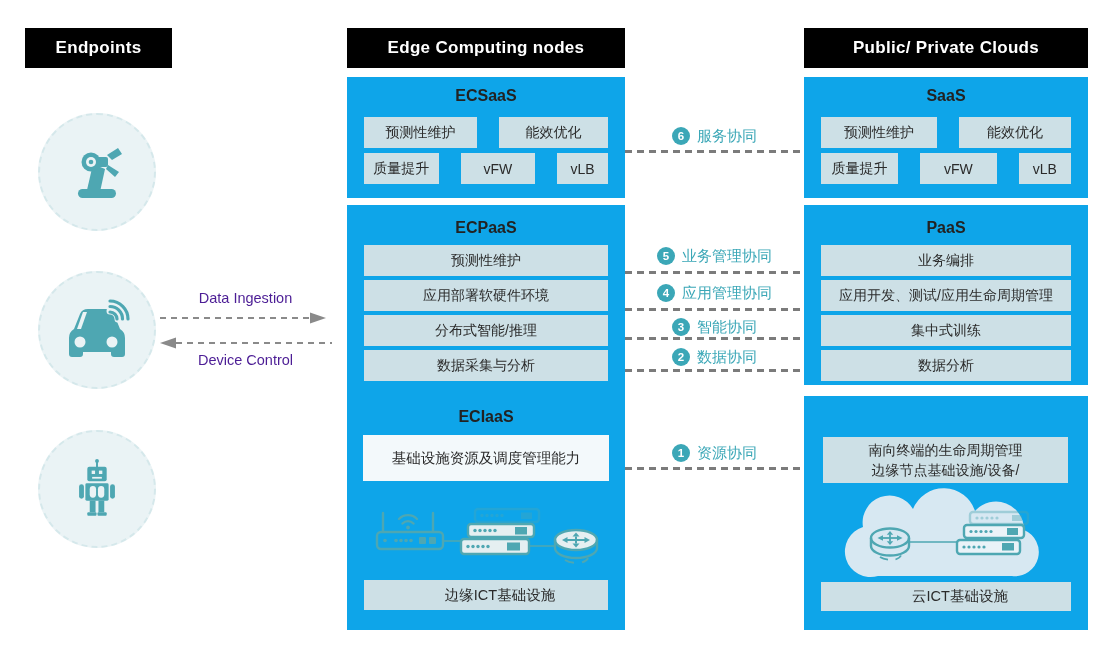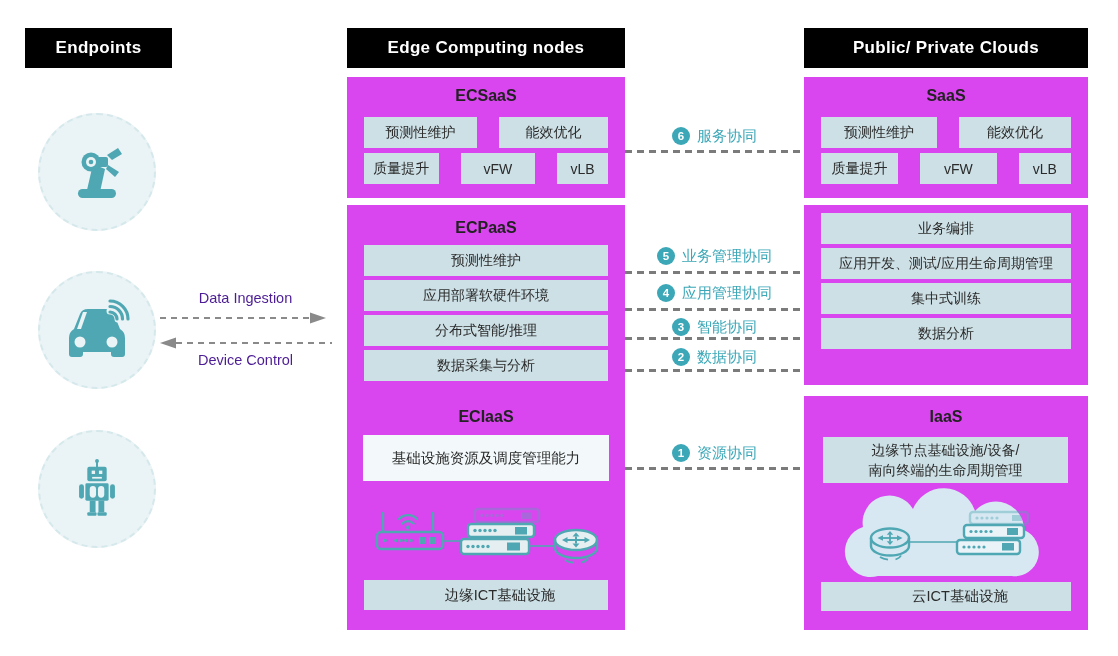--- a/index.html
+++ b/index.html
@@ -10,21 +10,21 @@
   .hdr{position:absolute;top:28px;height:40px;background:#000000;color:#fff;
        font-size:17px;font-weight:700;letter-spacing:.3px;
        display:flex;align-items:center;justify-content:center;}
 
   
   .circle{position:absolute;left:38px;width:118px;height:118px;border-radius:50%;
           background:#EAF3F5;border:2px dashed #D5E8EB;box-sizing:border-box;
           display:flex;align-items:center;justify-content:center;}
 
   
-  .box{position:absolute;background:#d946ef;box-sizing:border-box;}
+  .box{position:absolute;background:#0ea5e9;box-sizing:border-box;}
   .box-title{text-align:center;font-size:16px;font-weight:700;color:#222;}
   .t-saas{padding-top:10px;}
   .t-paas{padding-top:14px;}
   .t-iaas{padding-top:12px;}
 
   .chip{background:#CDE0E6;height:31px;display:flex;align-items:center;justify-content:center;
         font-size:14px;color:#2b2b2b;}
   .chip-row{display:flex;gap:22px;margin:0 17px;}
   .chip-row.first{margin-top:12px;}
   .chip-row.second{margin-top:5px;}
@@ -232,33 +232,33 @@
       <div class="chip" style="flex:1;">能效优化</div>
     </div>
     <div class="chip-row second">
       <div class="chip" style="flex:1;">质量提升</div>
       <div class="chip" style="flex:1;">vFW</div>
       <div class="chip" style="flex:.68;">vLB</div>
     </div>
   </div>
 
   <div class="box" style="left:804px;top:205px;width:284px;height:180px;">
+    <div class="box-title t-paas">PaaS</div>
     <div class="rows-start">
       <div class="chip wide-chip">业务编排</div>
       <div class="chip wide-chip">应用开发、测试/应用生命周期管理</div>
       <div class="chip wide-chip">集中式训练</div>
       <div class="chip wide-chip">数据分析</div>
     </div>
   </div>
 
   <div class="box" style="left:804px;top:396px;width:284px;height:234px;">
-    <div class="box-title t-iaas">IaaS</div>
     <div class="cap-dark">
+      <span>南向终端的生命周期管理</span>
       <span>边缘节点基础设施/设备/</span>
-      <span>南向终端的生命周期管理</span>
     </div>
     <svg style="position:absolute;left:22px;top:90px;" width="240" height="100" viewBox="0 0 240 100">
       <path fill="#D7E8F2" d="M52 90 H186 A24 24 0 0 0 198 44 A28 28 0 0 0 149 25 A33 33 0 0 0 87 23 A27 27 0 0 0 37 41 A25 25 0 0 0 52 90 Z"></path>
       <ellipse cx="64" cy="52" rx="19" ry="9.5" fill="#D7E8F2" stroke="#4EA7B2" stroke-width="2.4"></ellipse>
       <path d="M45 52 v8 a19 9.5 0 0 0 38 0 v-8" fill="none" stroke="#4EA7B2" stroke-width="2.4"></path>
       <g stroke="#4EA7B2" stroke-width="1.8">
         <line x1="56" y1="52" x2="72" y2="52"></line>
         <line x1="64" y1="48.5" x2="64" y2="55.5"></line>
       </g>
       <g fill="#4EA7B2">

